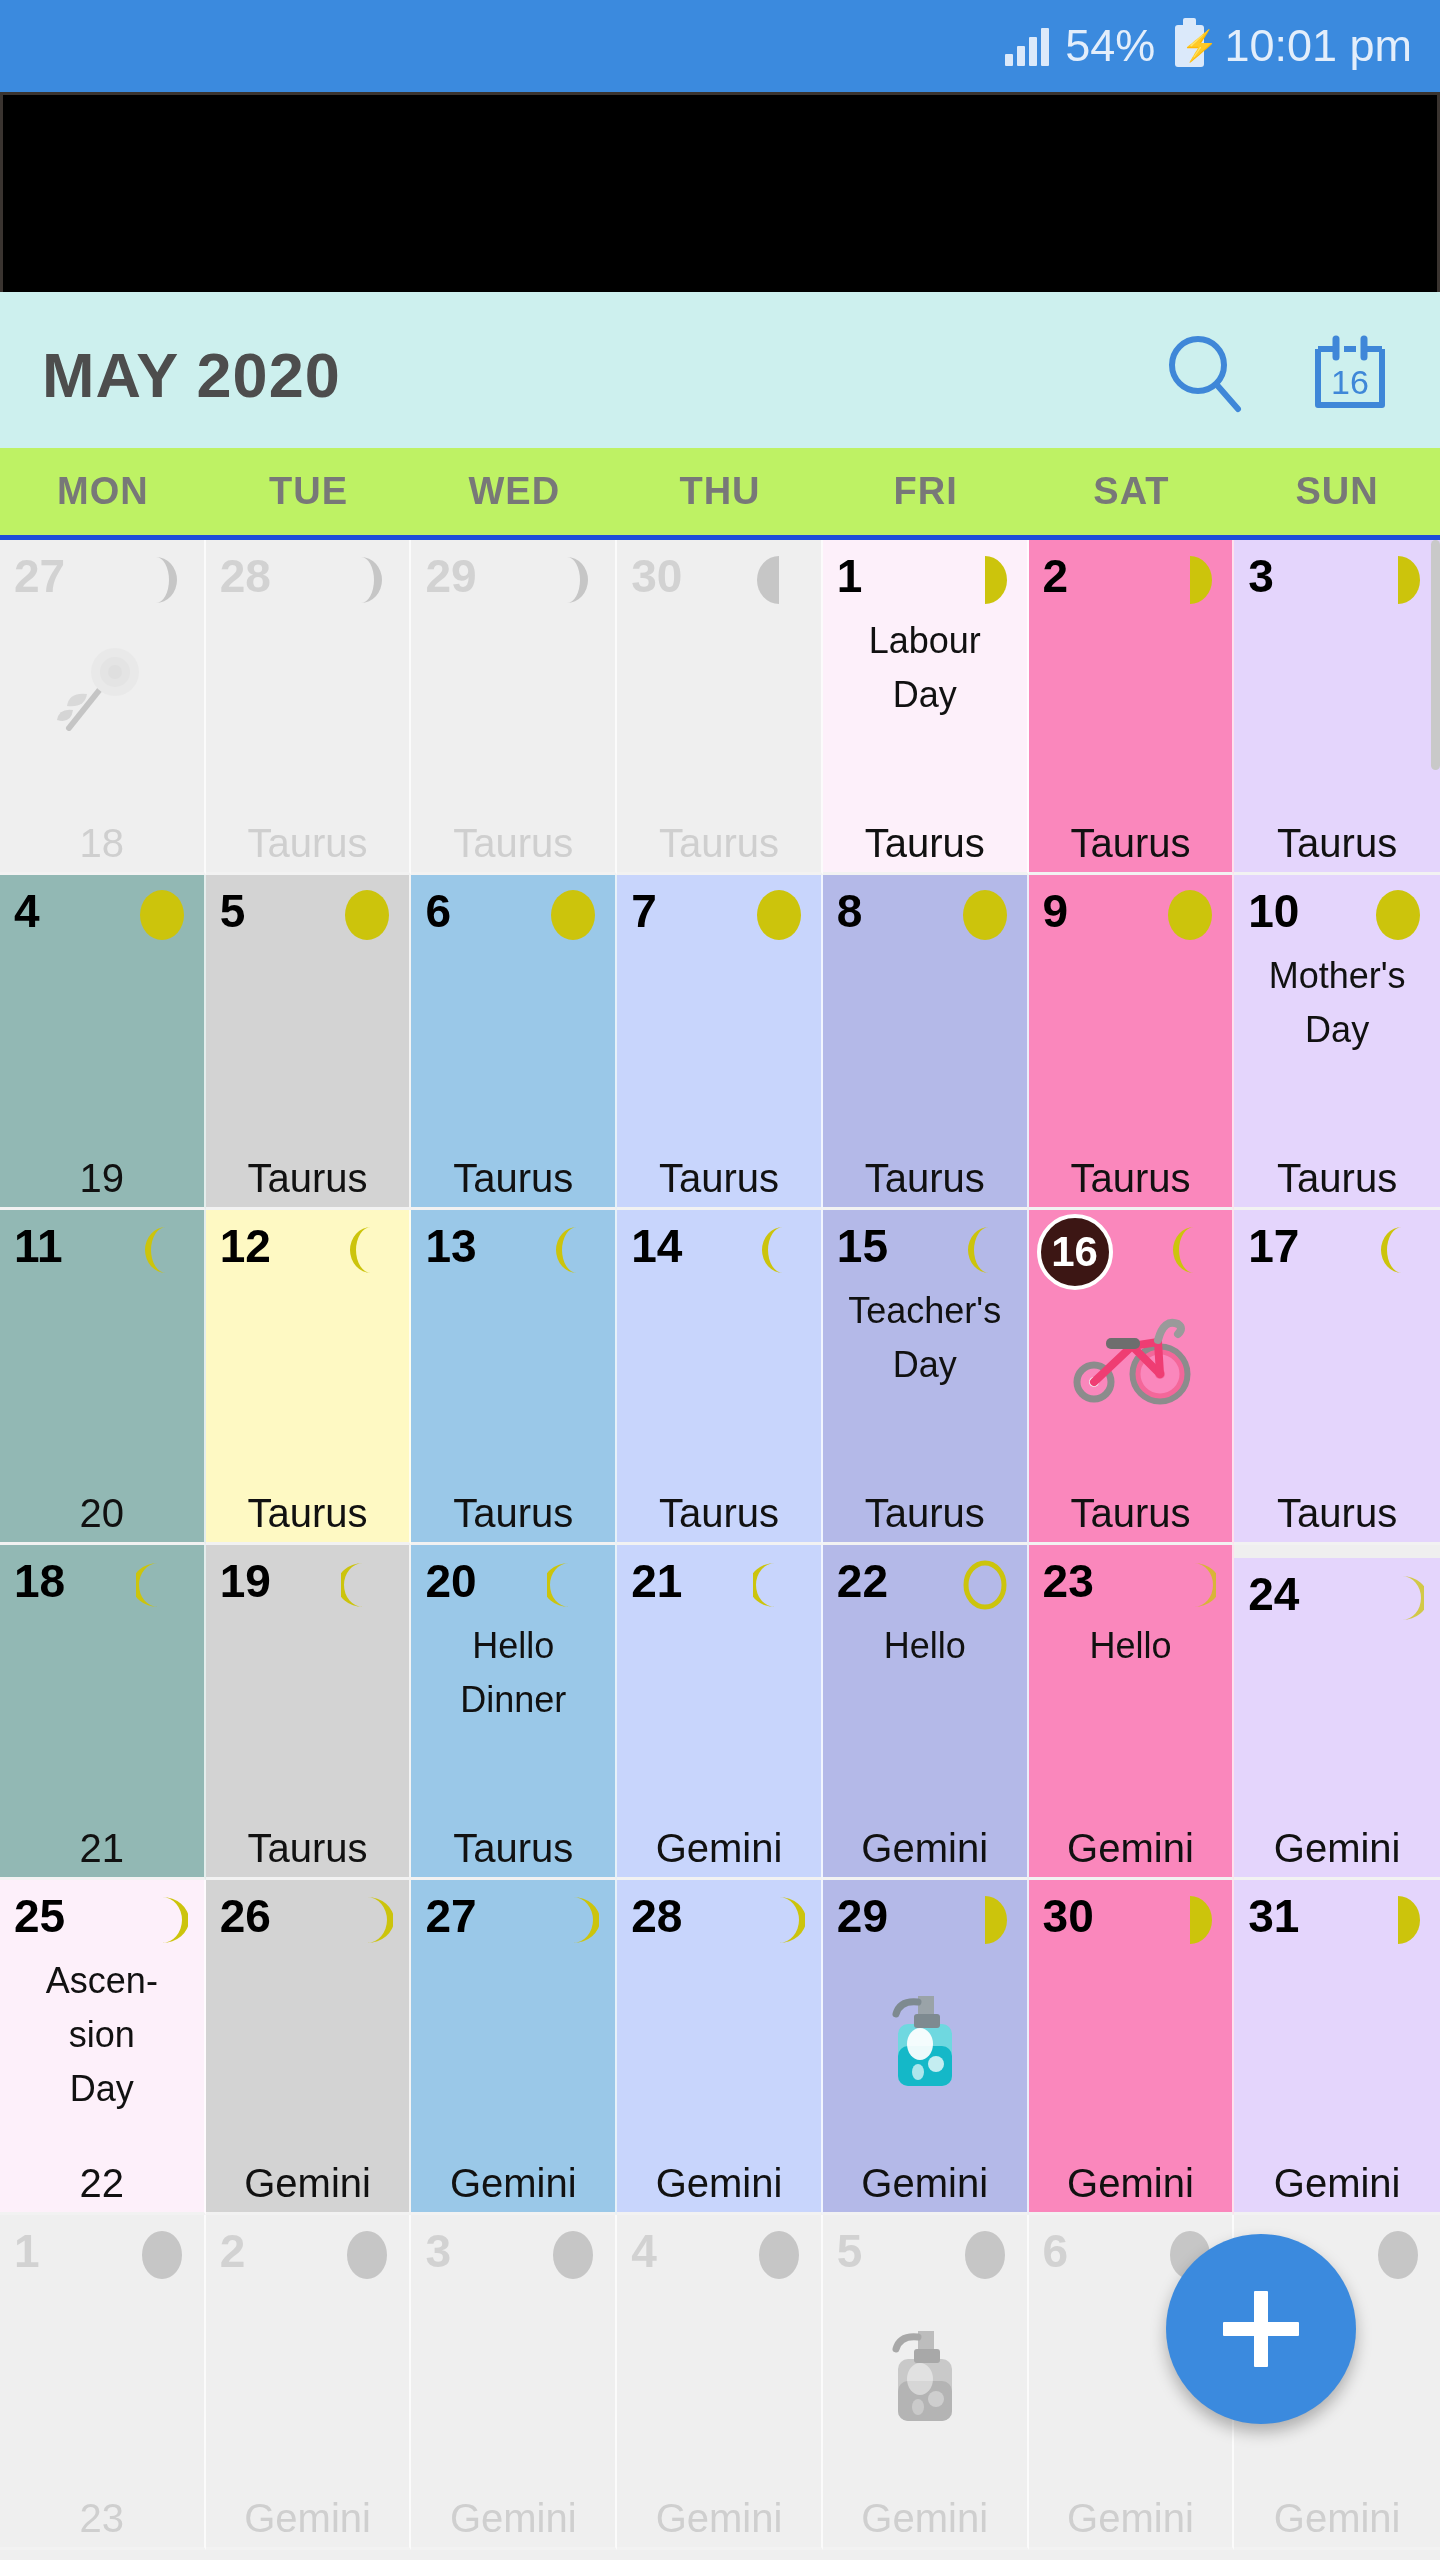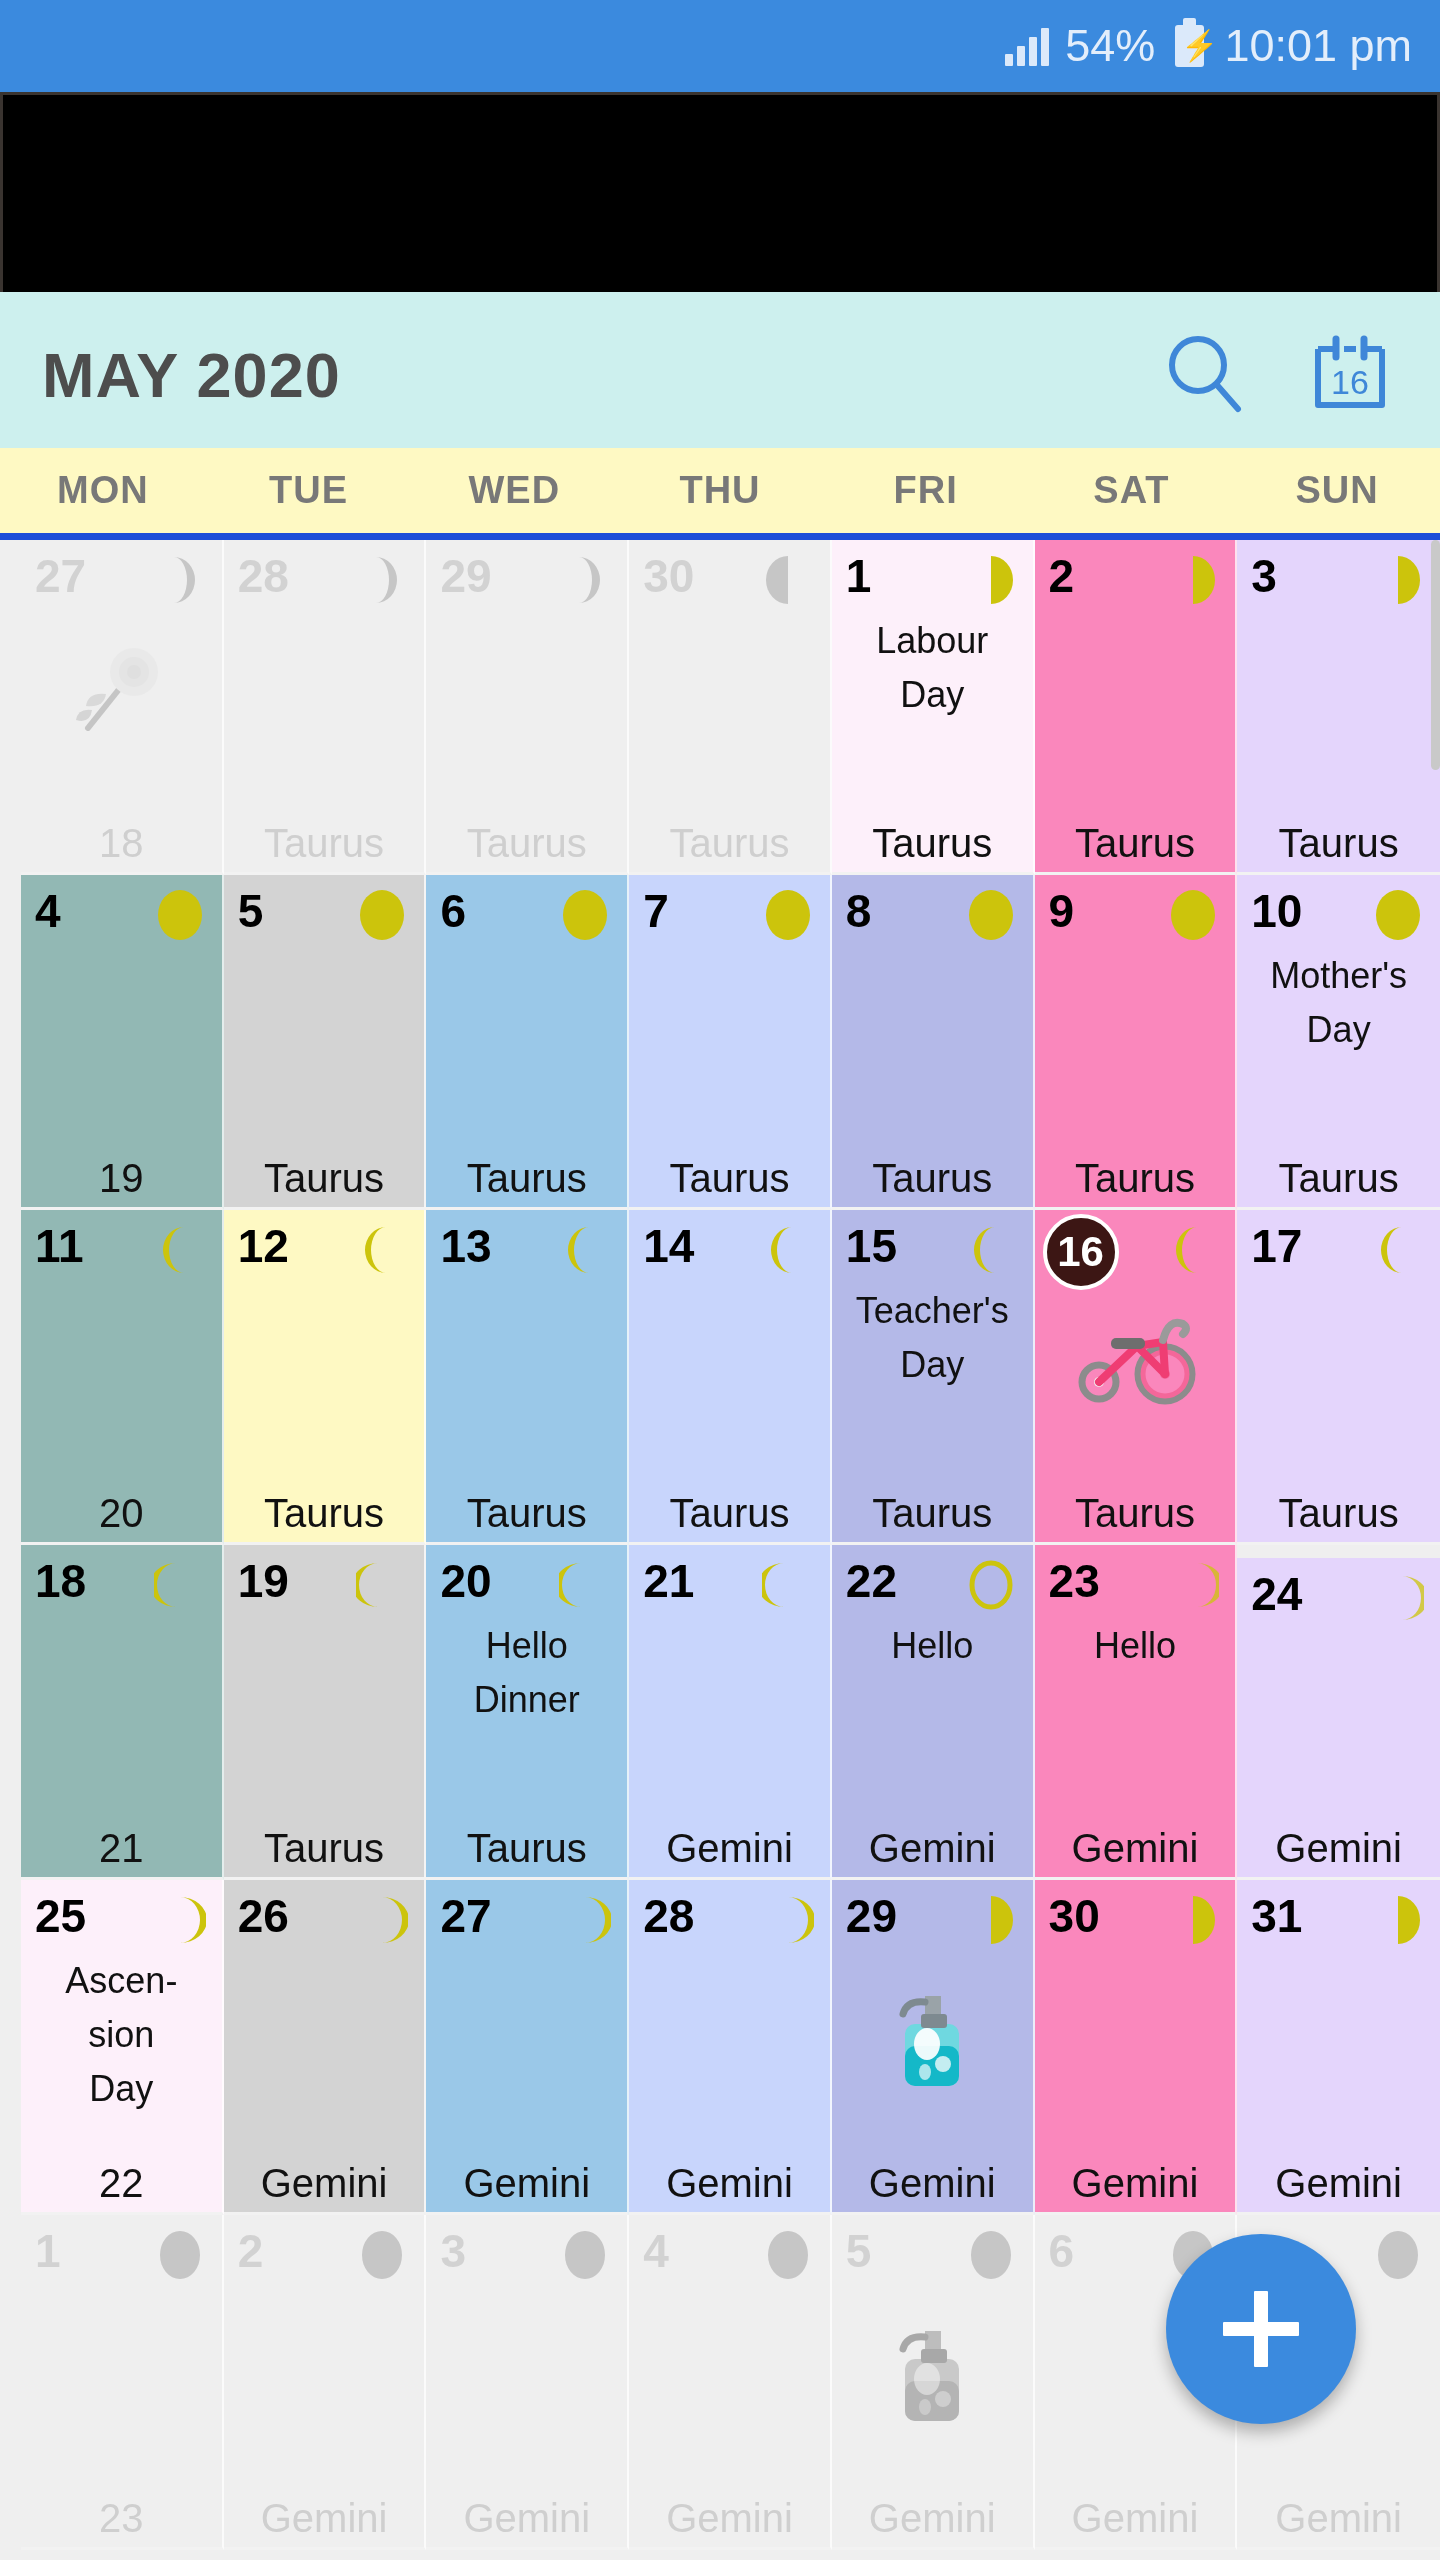--- a/index.html
+++ b/index.html
@@ -82,24 +82,24 @@
     color: #4d4d4d;
     letter-spacing: 1px;
     flex: 1;
   }
   .hdr-icons { display: flex; align-items: center; gap: 48px; }
   .icon-btn { width: 96px; height: 96px; display: flex; align-items: center; justify-content: center; }
 
   
   .weekdays {
     height: 92px;
-    background: #fef9c3;
+    background: #bef264;
     display: grid;
     grid-template-columns: repeat(7, 1fr);
-    border-bottom: 7px solid #1d4ed8;
+    border-bottom: 5px solid #1d4ed8;
   }
   .weekdays div {
     display: flex;
     align-items: center;
     justify-content: center;
     font-size: 38px;
     font-weight: 700;
     color: #787878;
     letter-spacing: 1px;
   }
@@ -201,21 +201,21 @@
     background: #3b8ade;
     box-shadow: 0 8px 16px rgba(0,0,0,0.28);
     display: flex;
     align-items: center;
     justify-content: center;
     z-index: 20;
   }
   .fab .plus-h { position: absolute; width: 76px; height: 14px; background: #fff; border-radius: 1px; }
   .fab .plus-v { position: absolute; width: 14px; height: 76px; background: #fff; border-radius: 1px; }
 
-  .calwrap { position: relative; padding-left: 21px; }
+  .calwrap { position: relative; }
 </style>
 </head>
 <body>
 
 <div class="statusbar">
   <div class="sig-bars">
       <i></i>
       <i></i>
       <i></i>
       <i></i>

